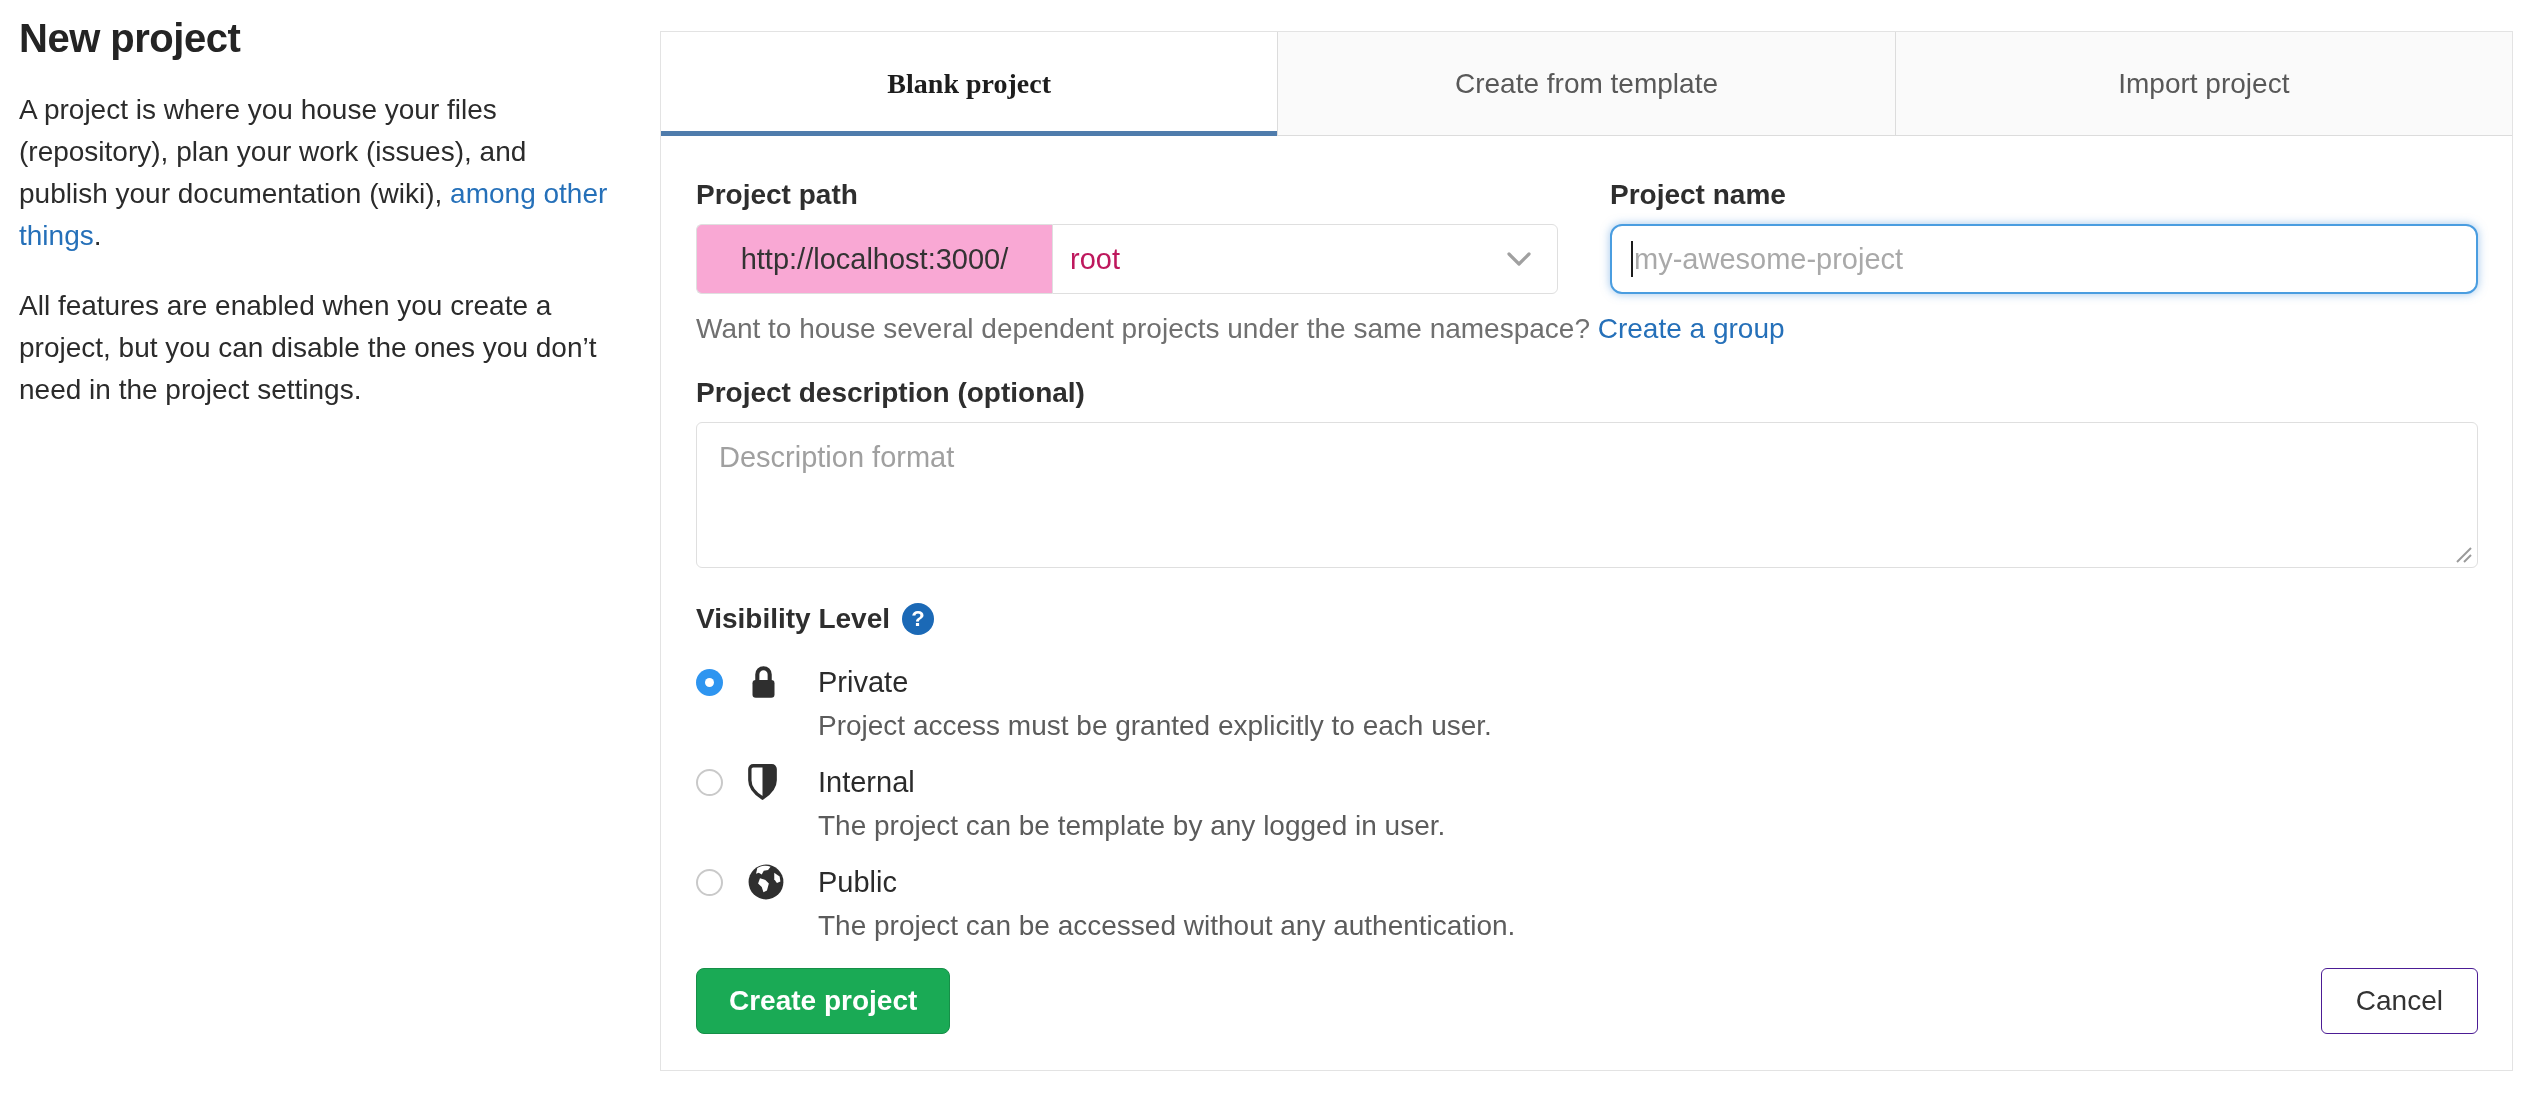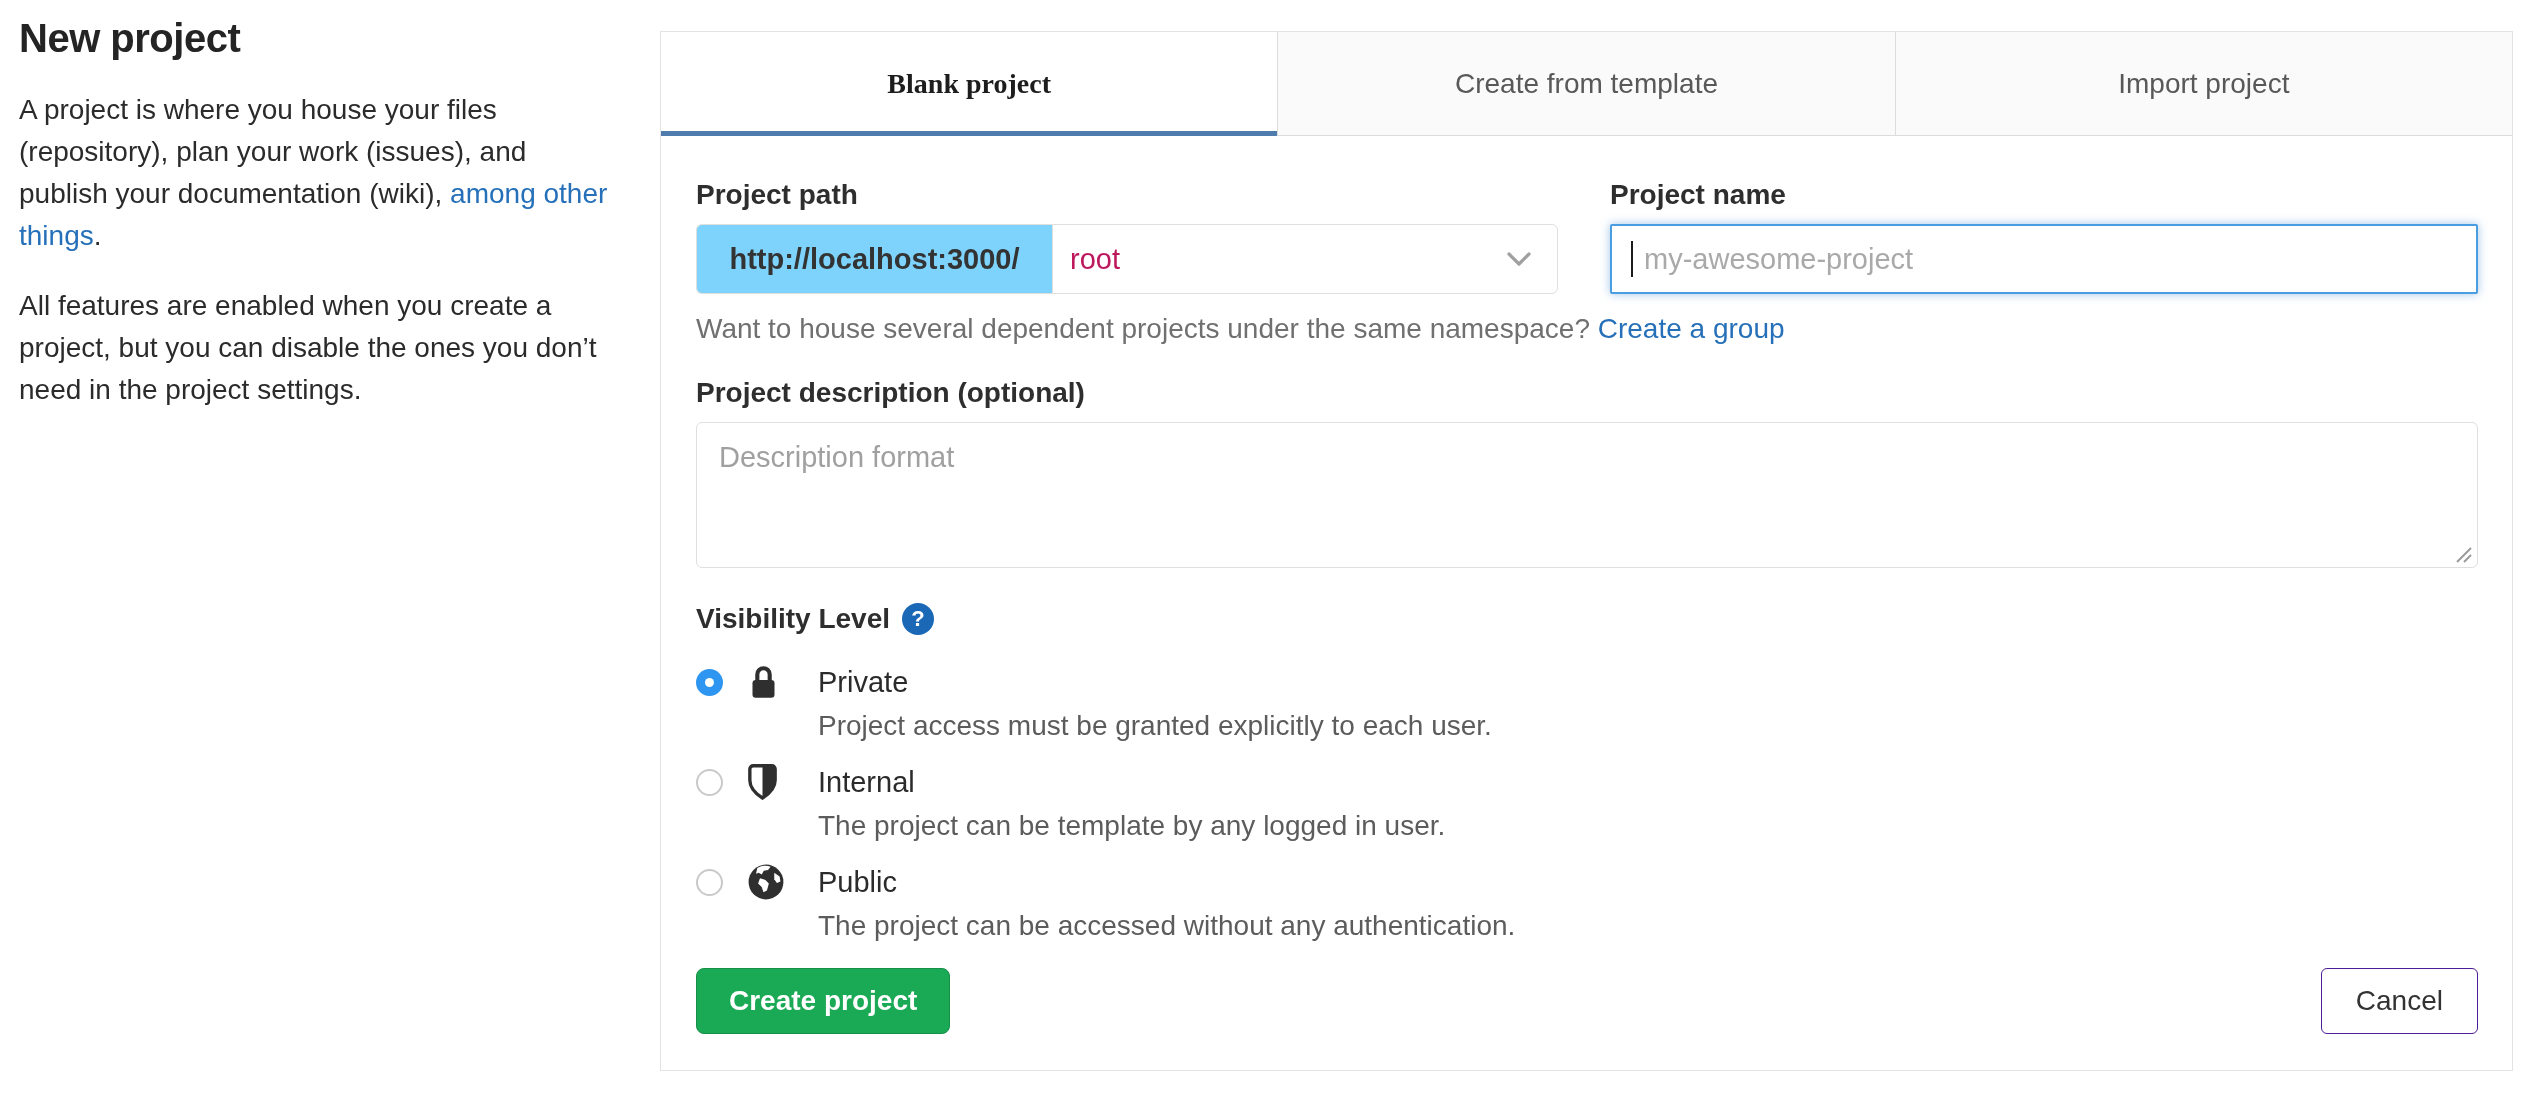--- a/index.html
+++ b/index.html
@@ -27,34 +27,34 @@
 
   .form { padding:42px 34px 36px 35px; }
 
   .form-label { font-size:28px; line-height:34px; font-weight:bold; color:#2e2e2e; }
 
   .row1 { display:flex; gap:52px; }
   .col-path { width:862px; }
   .col-name { flex:1; }
 
   .input-group { display:flex; margin-top:12px; height:70px; }
-  .addon { width:356px; background:#7dd3fc; border:1px solid #dfdfdf;
+  .addon { width:356px; background:#f9a8d4; border:1px solid #dfdfdf;
            border-right:none; border-radius:6px 0 0 6px;
            display:flex; align-items:center; justify-content:center;
-           font-size:29px; color:#333333;font-weight:bold; }
+           font-size:29px; color:#333333; }
   .nsselect { flex:1; background:#ffffff; border:1px solid #dfdfdf;
               border-radius:0 6px 6px 0; display:flex; align-items:center;
               padding:0 17px; font-size:29px; color:#be185d; cursor:pointer;
               position:relative; }
   .nsselect svg { position:absolute; right:24px; top:50%; transform:translateY(-50%); }
 
   .name-wrap { position:relative; margin-top:12px; }
   .name-input { width:100%; height:70px; font-family:"Liberation Sans",sans-serif;
-                font-size:29px; color:#333; padding:0 32px;
-                border:2px solid #4a9de0; border-radius:2px; outline:none;
+                font-size:29px; color:#333; padding:0 22px;
+                border:2px solid #4a9de0; border-radius:12px; outline:none;
                 box-shadow:0 0 10px rgba(82,152,219,0.55); }
   .name-input::placeholder { color:#a9a9a9; }
   .caret { position:absolute; left:21px; top:17px; width:2px; height:36px;
            background:#1c1c1c; }
 
   .help-line { margin-top:16px; font-size:28px; line-height:38px; color:#707070; }
 
   .desc-label { margin-top:28px; }
   .desc-wrap { position:relative; margin-top:12px; }
   .desc-area { width:100%; height:146px; resize:none; font-family:"Liberation Sans",sans-serif;

